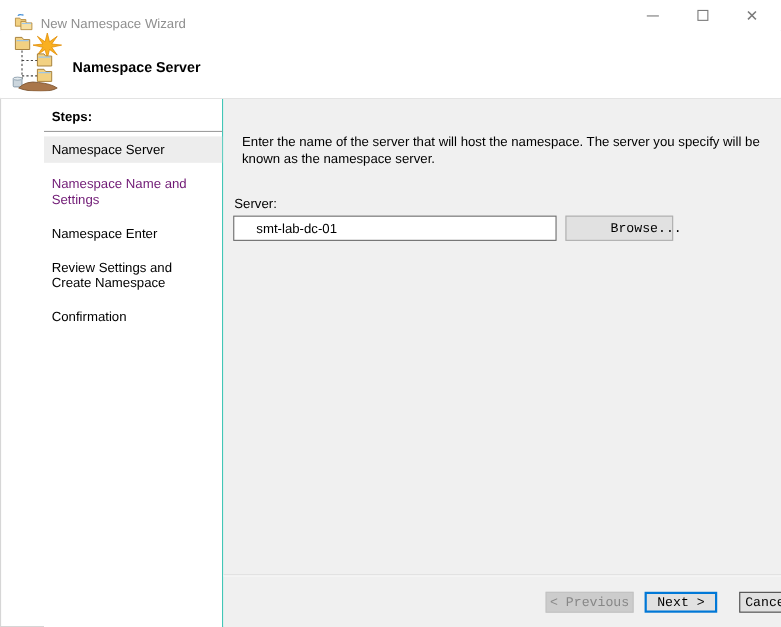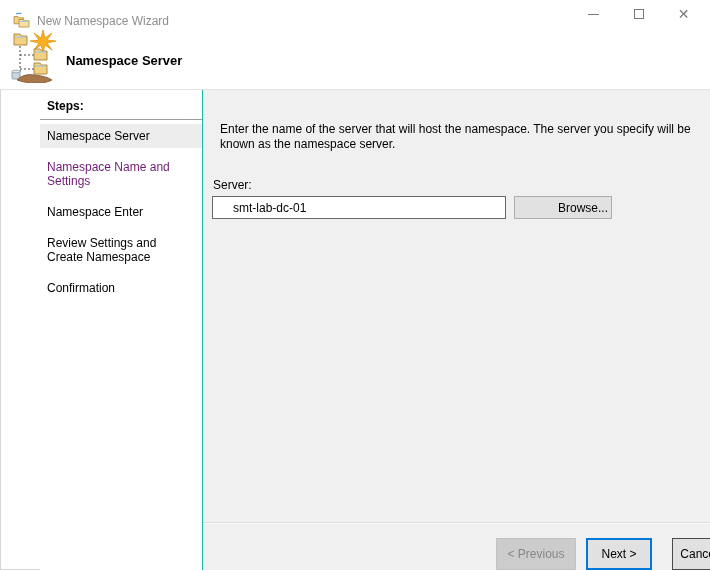--- a/index.html
+++ b/index.html
@@ -111,21 +111,21 @@
     font-family: "Liberation Sans", "DejaVu Sans", sans-serif;
     font-size: 12px;
     padding: 2px 20px;
     color: #000;
   }
   .browse-btn {
     margin-left: 8px;
     width: 98px; height: 23px;
     background: #e1e1e1;
     border: 1px solid #adadad;
-    font-family: Liberation Sans, sans-serif;
+    font-family: Liberation Mono, monospace;
     font-size: 12px;
     color: #000;
     padding-left: 40px;
   }
   
   .footer-sep {
     position: absolute;
     left: 0; right: 0;
     top: 432px;
     height: 2px;
@@ -133,22 +133,22 @@
     background: #fbfbfb;
   }
   .footer-buttons {
     position: absolute;
     top: 448px;
     left: 0; right: 0;
     height: 23px;
   }
   .footer-buttons button {
     position: absolute;
-    height: 32px;
-    font-family: Liberation Sans, sans-serif;
+    height: 19px;
+    font-family: Liberation Mono, monospace;
     font-size: 12px;
   }
   .btn-previous {
     left: 293px; width: 80px;
     background: #cccccc;
     border: 1px solid #c2c2c2;
     color: #878787;
   }
   .btn-next {
     left: 383px; width: 66px;

